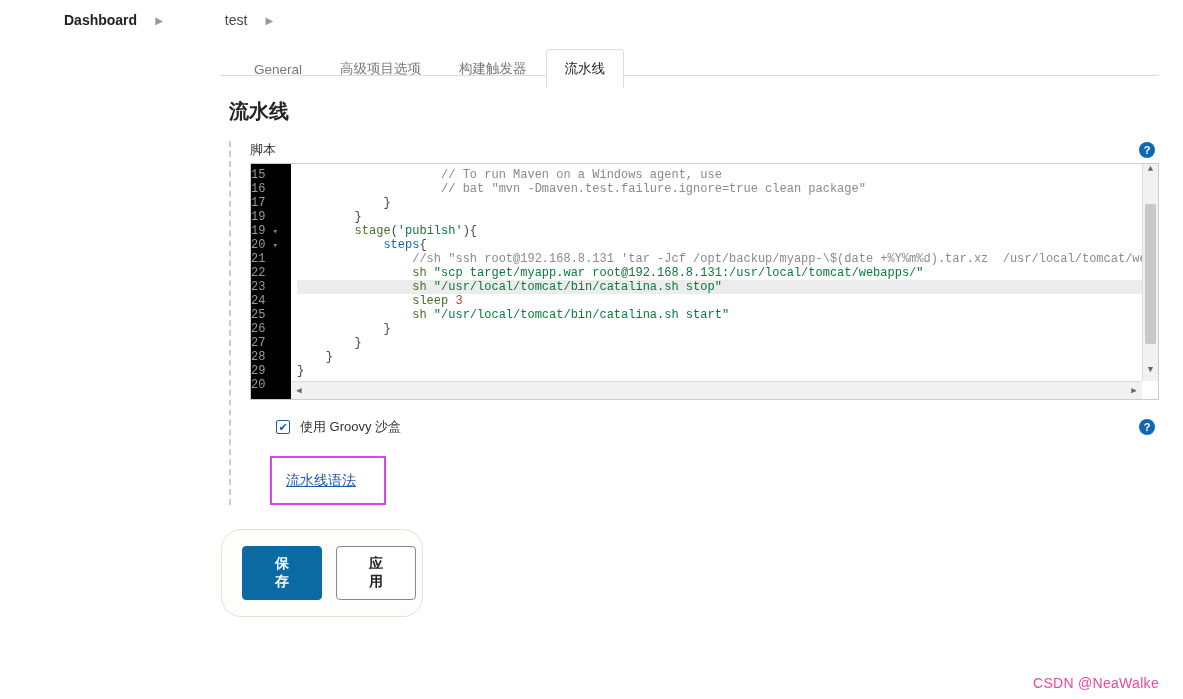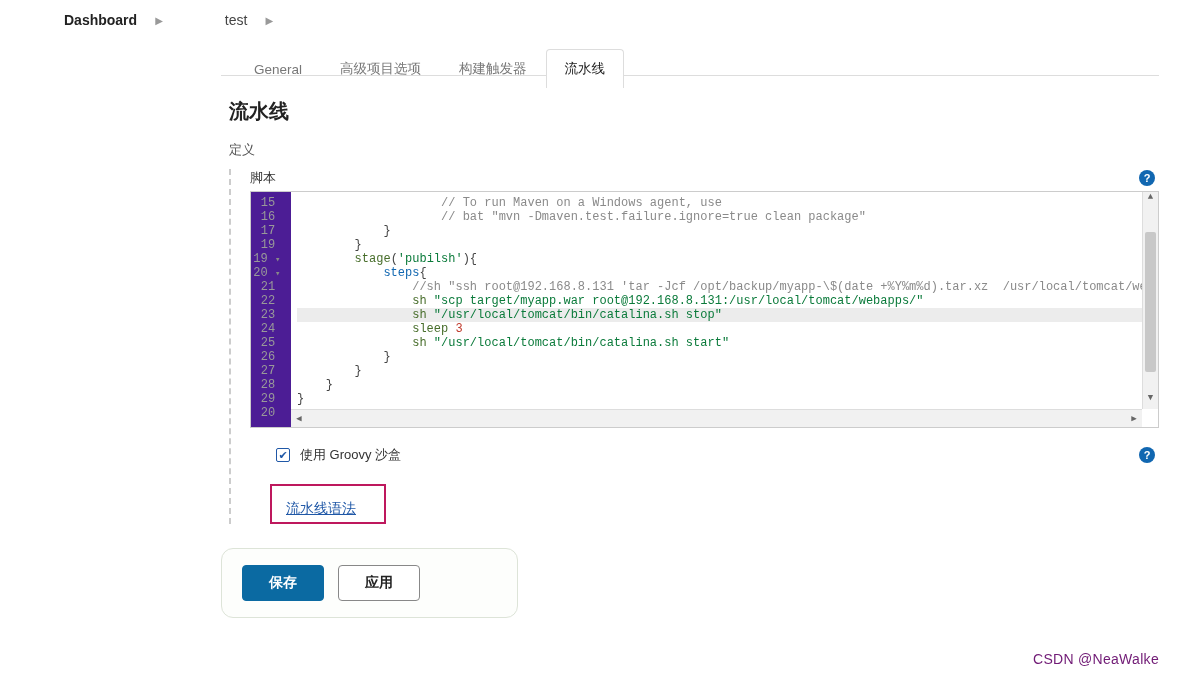--- a/index.html
+++ b/index.html
@@ -117,23 +117,23 @@
       border: 1px solid #ccc;
       height: 237px;
       display: flex;
       position: relative;
       background: #fff;
       font-family: Consolas, "Courier New", monospace;
       font-size: 12px;
     }
     .gutter {
       width: 40px;
-      background: #4c1d95;
+      background: #000000;
       color: #999;
-      text-align: center;
+      text-align: left;
       padding: 4px 6px 0 0;
       line-height: 14px;
       user-select: none;
     }
     .gutter div { height: 14px; }
     .fold { color: #888; font-size: 9px; padding-right: 2px; display: inline-block; width: 8px; }
     .code {
       flex: 1;
       padding: 4px 0 0 6px;
       line-height: 14px;
@@ -183,51 +183,51 @@
       width: 14px; height: 14px; border: 1.5px solid #2058a7;
       display: inline-flex; align-items: center; justify-content: center;
       border-radius: 2px;
     }
     .cb.checked::after{
       content:"✔"; color:#2058a7; font-size:11px; line-height:1;
     }
 
     .syntax-link-wrap {
       margin: 20px 0 0 20px;
-      border: 2px solid #be185d;
-      padding: 14px 28px 4px 14px;
+      border: 2px solid #d946ef;
+      padding: 14px 28px 13px 14px;
       display: inline-block;
     }
     .syntax-link {
       color: #2058a7; font-size: 14px; text-decoration: underline; cursor: pointer;
     }
 
     .button-bar {
       margin-top: 24px;
       border: 1px solid #dde4d8;
-      border-radius: 12px;
+      border-radius: 20px;
       padding: 16px 20px;
       display: flex;
       gap: 14px;
-      width: 297px;
+      width: 202px;
       background: #fdfefc;
     }
     .btn {
       border-radius: 4px; padding: 8px 26px; font-size: 14px;
       font-weight: 700; cursor: pointer; text-align: center;
       display: inline-block; min-width: 80px;
     }
     .btn-primary { background: #0b6aa2; color: #fff; border: 1px solid #0b6aa2; }
     .btn-secondary { background: #fff; color: #222; border: 1px solid #888; }
 
     .watermark {
       position: absolute;
       right: 24px;
-      bottom: 32px;
-      color: #701a75;
+      bottom: 8px;
+      color: #ec4899;
       font-size: 14px;
       letter-spacing: 0.3px;
     }
   </style>
 </head>
 <body>
 
 <div class="breadcrumb">
   <a class="bold">Dashboard</a>
   <span class="sep">▶</span>
@@ -239,21 +239,20 @@
 
   <div class="tabs">
     <div class="tab">General</div>
     <div class="tab">高级项目选项</div>
     <div class="tab">构建触发器</div>
     <div class="tab active">流水线</div>
   </div>
 
   <div class="section-title">流水线</div>
 
-  <div class="label-row">定义</div>
 
 
   <div class="field-group">
     <div class="vbar"></div>
     <div class="field-inner">
       <div class="field-label-row">
         <span class="field-label">脚本</span>
         <span class="help-icon">?</span>
       </div>
 

